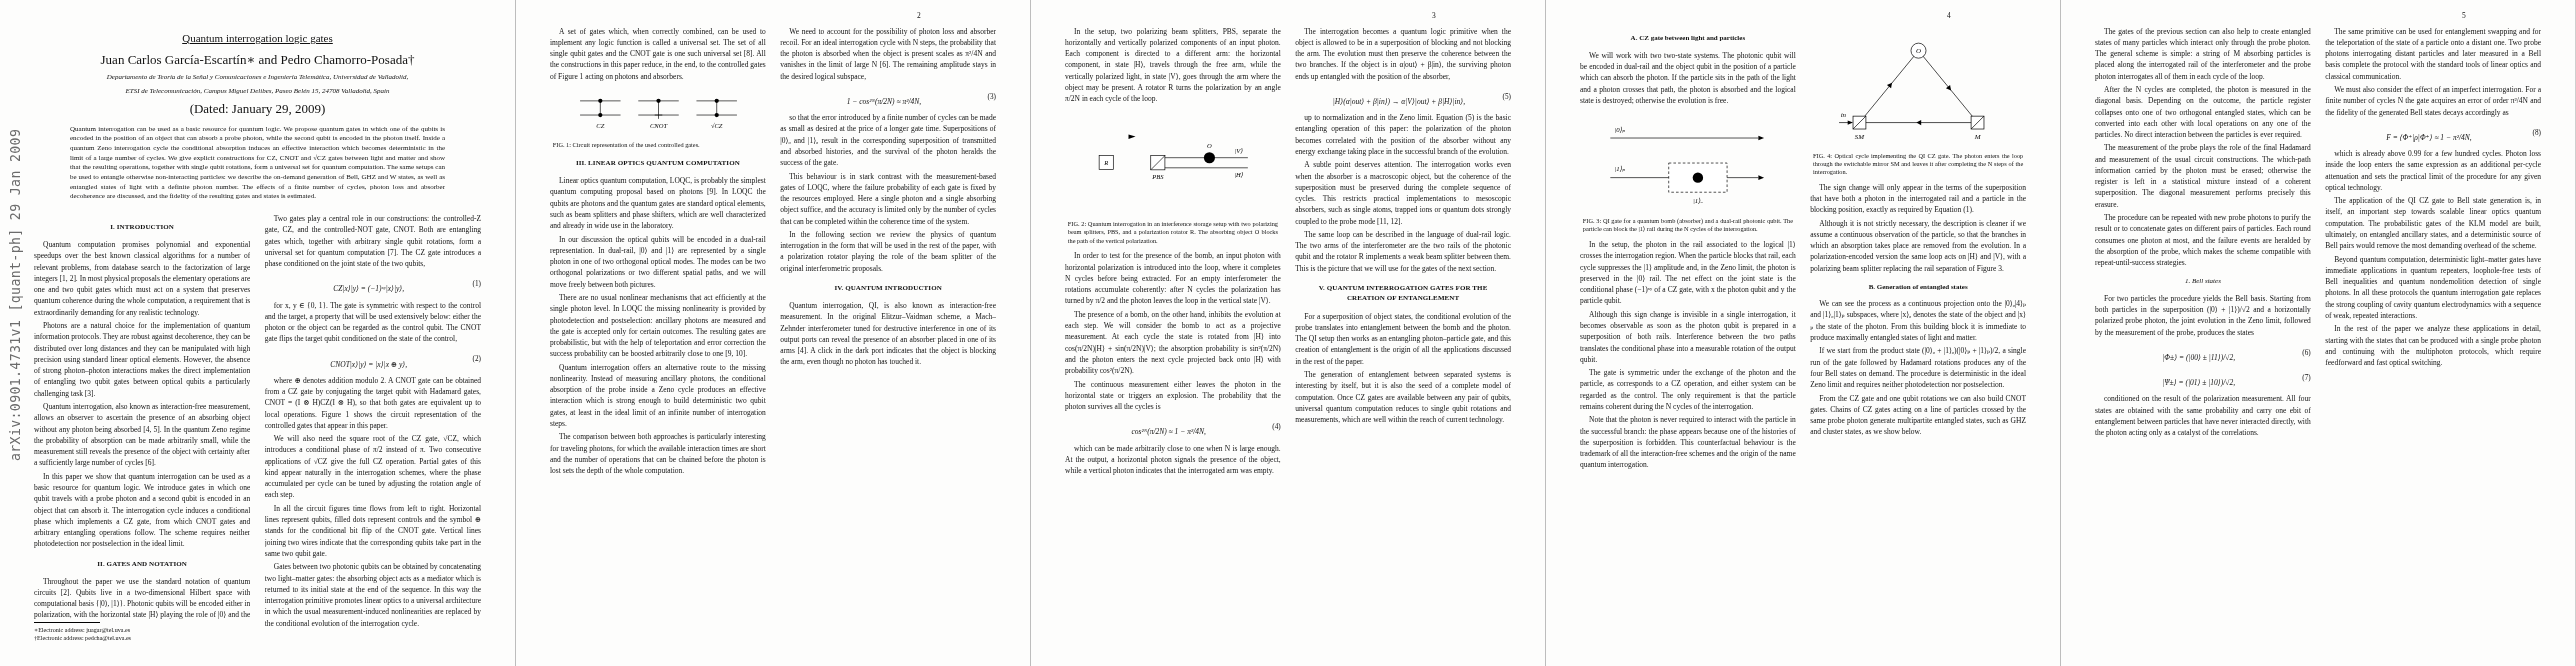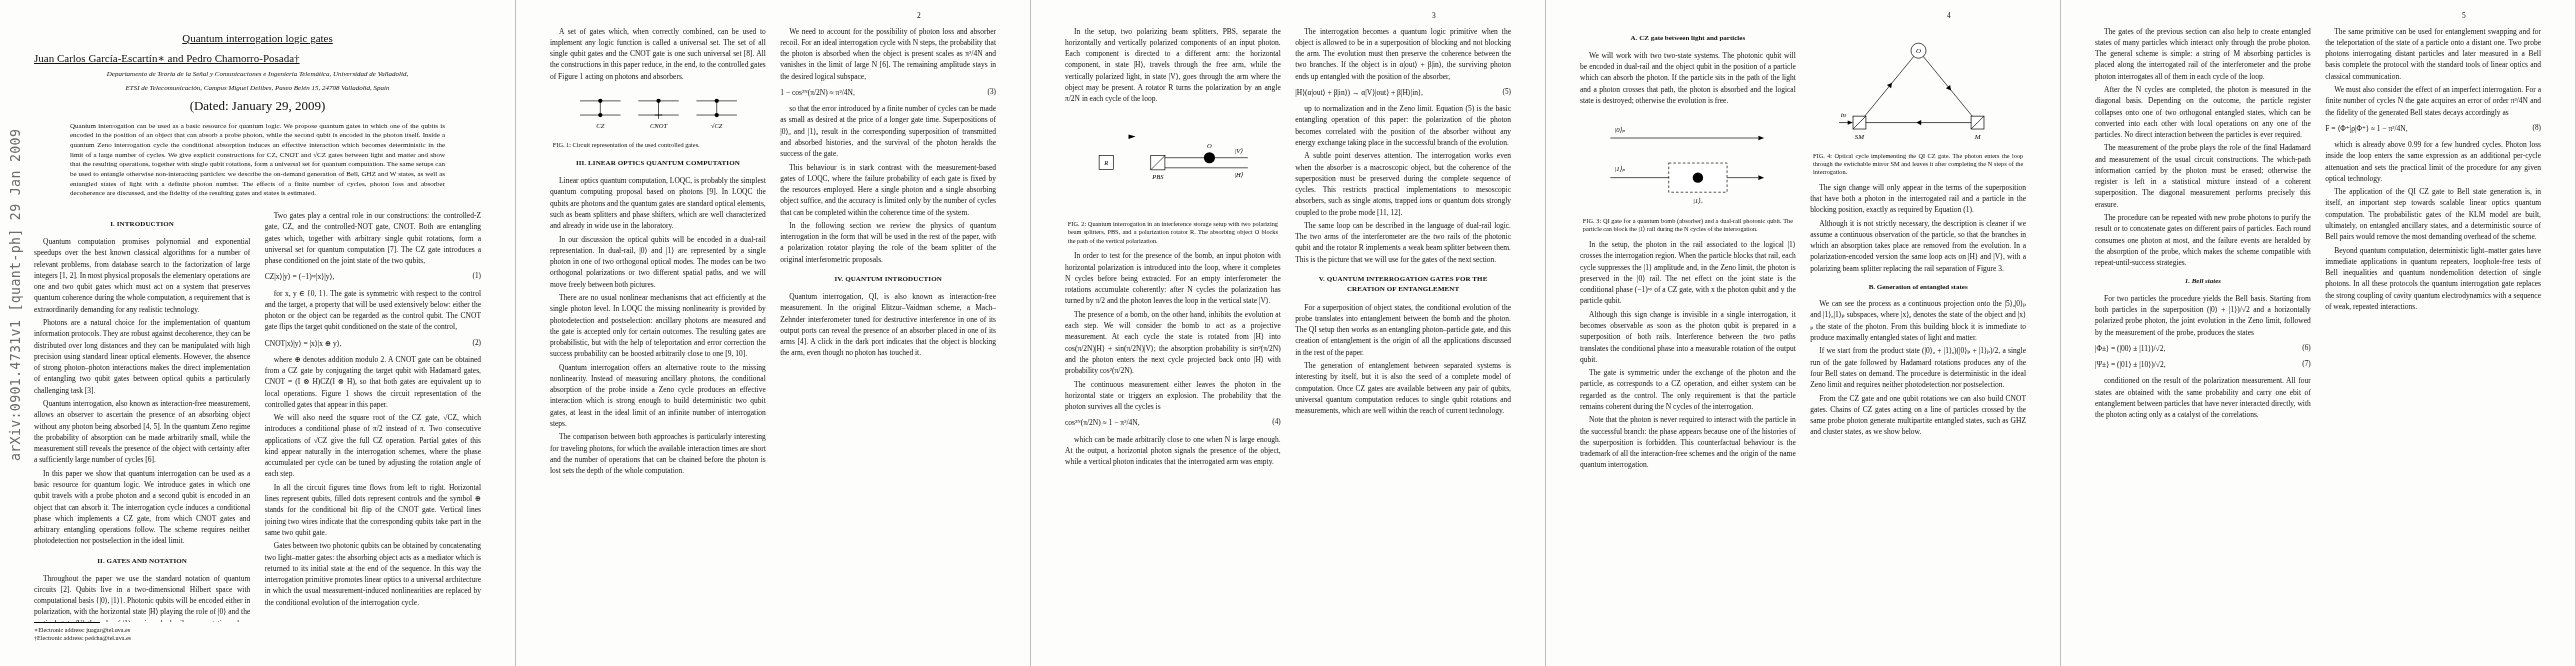--- a/index.html
+++ b/index.html
@@ -6,32 +6,32 @@
   body{width:2576px;height:667px;background:#cfcfcf;font-family:"Liberation Serif","DejaVu Serif",serif;color:#111;}
   .strip{display:flex;width:2576px;height:667px;}
   .page{position:relative;flex:0 0 515px;width:515px;height:667px;background:#fdfdfc;box-sizing:border-box;
         padding:25.6px 34px 24.5px;overflow:hidden;display:flex;flex-direction:column;}
   .page + .page{border-left:0.6px solid #bdbdbd;}
   .pagenum{position:absolute;top:11px;left:78%;font-size:7.5px;}
   .watermark{position:absolute;left:7.8px;top:461px;transform:rotate(-90deg);transform-origin:0 0;
              font-family:"DejaVu Sans Mono",monospace;font-size:13.3px;letter-spacing:0.3px;color:#6b6b6b;white-space:nowrap;}
   .titleblock{flex:0 0 auto;}
   .p-title{font-size:11px;font-weight:normal;text-align:center;margin:6.7px 0 7.8px;text-decoration:underline;}
-  .p-authors{font-size:11px;margin:0 0 5px;text-decoration:underline;}
+  .p-authors{text-align:center;font-size:13px;margin:0 0 5px;}
   .p-aff{text-align:center;font-style:italic;font-size:7px;line-height:1.35;margin:4px;}
   .p-date{text-align:center;font-size:13px;margin:5px 0 7.8px;}
   .p-abstract{font-size:7px;line-height:1.38;text-align:justify;margin:0 36px 11px;}
   .cols{display:flex;gap:14.5px;flex:1 1 auto;min-height:0;}
   .col{flex:1;min-width:0;overflow:hidden;position:relative;font-size:7.5px;line-height:1.5;text-align:justify;}
   .para{margin:0 0 2.2px;text-indent:9px;}
   .sec{font-size:7px;font-weight:bold;text-align:center;margin:9px 9px 6.7px;letter-spacing:0.1px;}
   .subsec{font-size:7px;font-weight:bold;text-align:center;margin:7.8px 12.2px 6.1px;}
-  .subsub{font-size:7px;font-weight:bold;font-style:italic;text-align:center;margin:7.8px 0 6.1px;}
+  .subsub{font-size:7px;font-weight:normal;font-style:italic;text-align:center;margin:7.8px 0 6.1px;}
   .eq{display:flex;align-items:center;margin:5px 0;}
-  .eq-body{flex:1;font-size:7.5px;}
+  .eq-body{flex:1;text-align:center;font-style:italic;font-size:7.5px;margin-top:9px;}
   .eq-num{font-size:7.2px;}
   .figure{margin:7.8px 0 5.6px;text-align:center;}
   .figcaption{font-size:6.3px;line-height:1.3;text-align:justify;margin:3.9px 2.8px 0;text-indent:0;}
   .fnblock{position:absolute;bottom:0;left:0;width:100%;background:#fdfdfc;}
   .fnrule{width:66px;border-top:0.6px solid #000;margin:0 0 2.8px;}
   .fn{font-size:6.1px;line-height:1.35;}
   svg{overflow:visible;}
   svg line,svg path,svg circle.o,svg rect{stroke:#000;stroke-width:1.3;}
   svg rect{fill:#fff;}
   svg circle{fill:#000;}
@@ -237,21 +237,21 @@
             <polygon points="18,162 28,166 18,170"></polygon>
             <text x="10" y="156">in</text>
             <text x="40" y="196">SM</text>
             <text x="260" y="196">M</text>
           </svg>
           <p class="figcaption">FIG. 4: Optical cycle implementing the QI CZ gate. The photon enters the loop through the switchable mirror SM and leaves it after completing the N steps of the interrogation.</p>
         </div>
         <p class="para">The sign change will only appear in the terms of the superposition that have both a photon in the interrogated rail and a particle in the blocking position, exactly as required by Equation (1).</p>
         <p class="para">Although it is not strictly necessary, the description is cleaner if we assume a continuous observation of the particle, so that the branches in which an absorption takes place are removed from the evolution. In a polarization-encoded version the same loop acts on |H⟩ and |V⟩, with a polarizing beam splitter replacing the rail separation of Figure 3.</p>
         <h3 class="subsec">B. Generation of entangled states</h3>
-        <p class="para">We can see the process as a continuous projection onto the |5⟩ₒ|0⟩ₚ and |1⟩ₒ|1⟩ₚ subspaces, where |x⟩ₒ denotes the state of the object and |x⟩ₚ the state of the photon. From this building block it is immediate to produce maximally entangled states of light and matter.</p>
+        <p class="para">We can see the process as a continuous projection onto the |0⟩ₒ|4⟩ₚ and |1⟩ₒ|1⟩ₚ subspaces, where |x⟩ₒ denotes the state of the object and |x⟩ₚ the state of the photon. From this building block it is immediate to produce maximally entangled states of light and matter.</p>
         <p class="para">If we start from the product state (|0⟩ₒ + |1⟩ₒ)(|0⟩ₚ + |1⟩ₚ)/2, a single run of the gate followed by Hadamard rotations produces any of the four Bell states on demand. The procedure is deterministic in the ideal Zeno limit and requires neither photodetection nor postselection.</p>
         <p class="para">From the CZ gate and one qubit rotations we can also build CNOT gates. Chains of CZ gates acting on a line of particles crossed by the same probe photon generate multipartite entangled states, such as GHZ and cluster states, as we show below.</p>
       </div>
     </div>
   </div>
 
   <div class="page">
     <div class="pagenum">5</div>
     <div class="cols">
       <div class="col">
@@ -274,18 +274,19 @@
       <div class="col">
         <p class="para">The same primitive can be used for entanglement swapping and for the teleportation of the state of a particle onto a distant one. Two probe photons interrogating distant particles and later measured in a Bell basis complete the protocol with the standard tools of linear optics and classical communication.</p>
         <p class="para">We must also consider the effect of an imperfect interrogation. For a finite number of cycles N the gate acquires an error of order π²/4N and the fidelity of the generated Bell states decays accordingly as</p>
         <div class="eq">
           <span class="eq-body">F = ⟨Φ⁺|ρ|Φ⁺⟩ ≈ 1 − π²/4N,</span>
           <span class="eq-num">(8)</span>
         </div>
         <p class="para">which is already above 0.99 for a few hundred cycles. Photon loss inside the loop enters the same expression as an additional per-cycle attenuation and sets the practical limit of the procedure for any given optical technology.</p>
         <p class="para">The application of the QI CZ gate to Bell state generation is, in itself, an important step towards scalable linear optics quantum computation. The probabilistic gates of the KLM model are built, ultimately, on entangled ancillary states, and a deterministic source of Bell pairs would remove the most demanding overhead of the scheme.</p>
         <p class="para">Beyond quantum computation, deterministic light–matter gates have immediate applications in quantum repeaters, loophole-free tests of Bell inequalities and quantum nondemolition detection of single photons. In all these protocols the quantum interrogation gate replaces the strong coupling of cavity quantum electrodynamics with a sequence of weak, repeated interactions.</p>
+        <p class="para">In the rest of the paper we analyze these applications in detail, starting with the states that can be produced with a single probe photon and continuing with the multiphoton protocols, which require feedforward and fast optical switching.</p>
       </div>
     </div>
   </div>
 
 </div>
 
 
 </body></html>

